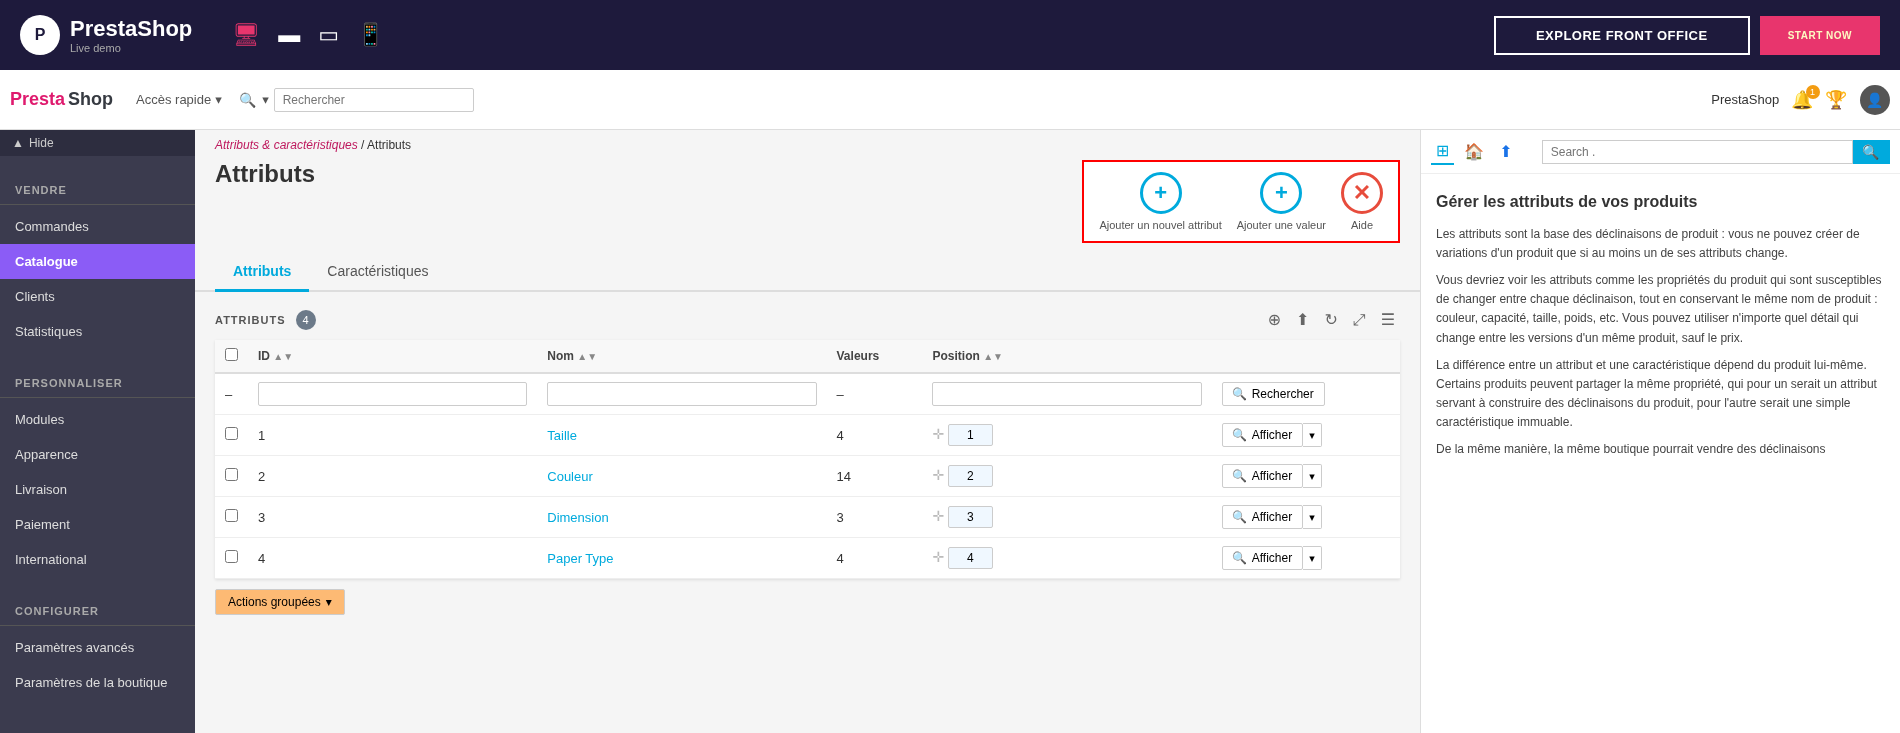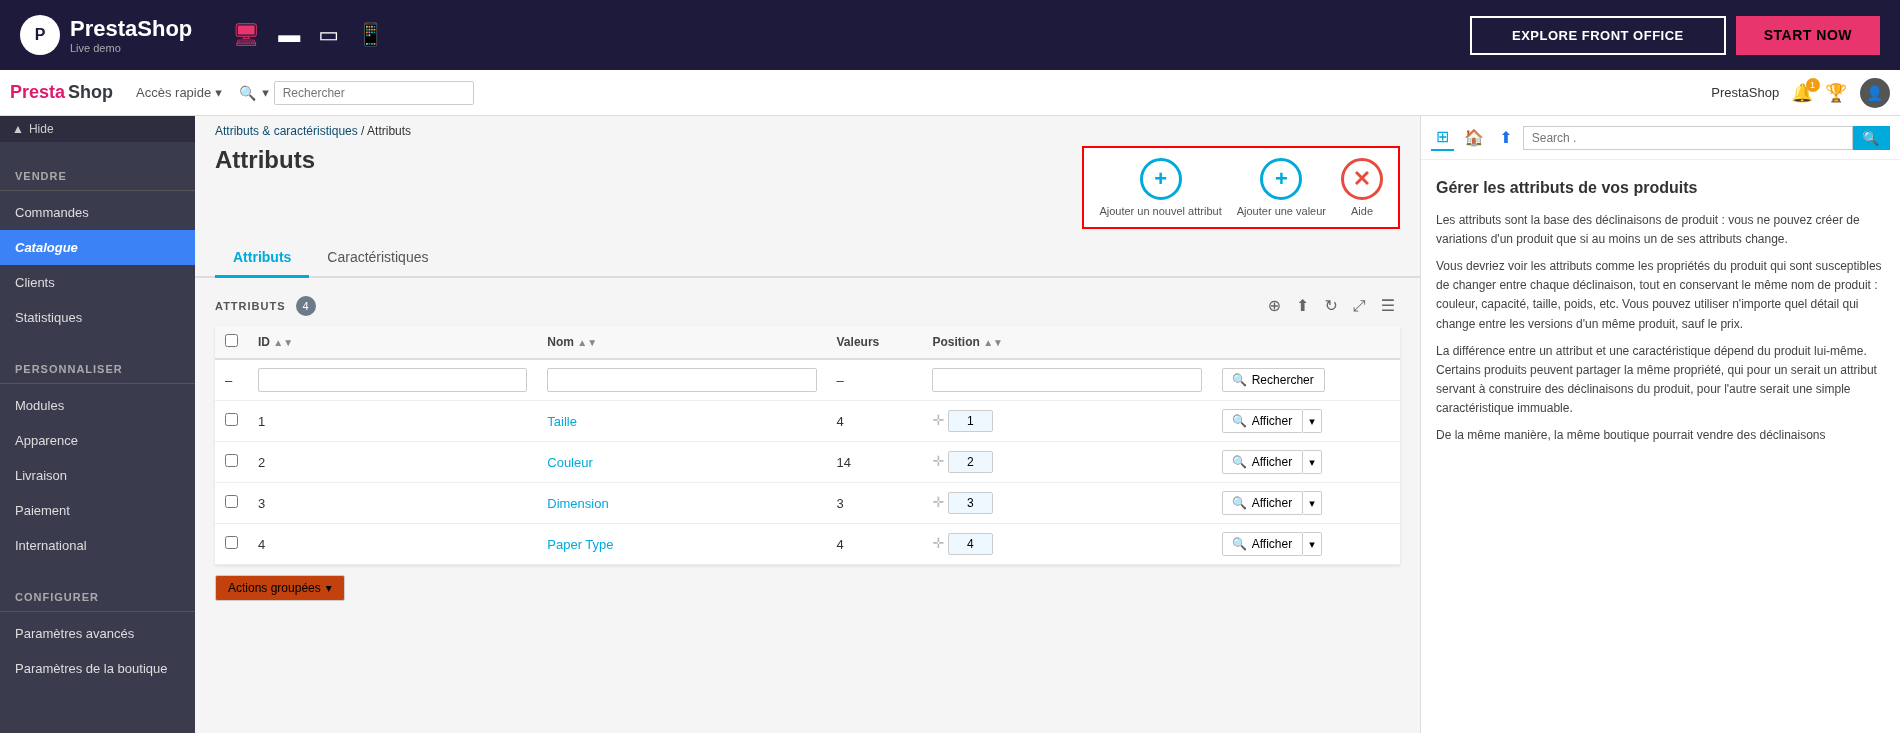--- a/index.html
+++ b/index.html
@@ -32,29 +32,29 @@
     .device-icons { display: flex; align-items: center; gap: 18px; margin-left: 40px; }
     .device-icon { color: white; font-size: 22px; cursor: pointer; }
     .device-icon.active { color: #e8356d; }
     .banner-btns { margin-left: auto; display: flex; gap: 10px; }
     .btn-explore {
       border: 2px solid white; color: white; background: transparent;
       padding: 10px 40px; font-size: 13px; font-weight: bold; cursor: pointer;
       letter-spacing: 0.5px;
     }
     .btn-start {
-      background: #e8356d; color: #000000; border: none;
-      padding: 10px 28px; font-size: 14px; font-weight: bold; cursor: pointer;
+      background: #e8356d; color: #fef9c3; border: none;
+      padding: 10px 28px; font-size: 10px; font-weight: bold; cursor: pointer;
       letter-spacing: 0.5px;
     }
 
     
     .admin-bar {
       background: #fff;
-      height: 46px;
+      height: 60px;
       display: flex;
       align-items: center;
       padding: 16px 10px;
       border-bottom: 1px solid #ddd;
       position: relative;
       z-index: 10;
     }
     .admin-logo {
       font-size: 18px; font-weight: bold; color: #df1a6e; margin-right: 15px;
       display: flex; align-items: center; gap: 3px;
@@ -120,36 +120,36 @@
       padding: 28px 15px 4px;
       letter-spacing: 1px;
     }
     .sidebar-divider {
       border: none; border-top: 1px solid #555; margin: 4px 0;
     }
     .sidebar-item {
       padding: 10px 15px;
       cursor: pointer; color: #ddd; font-size: 13px;
     }
-    .sidebar-item.active { background: #3b82f6; color: white; font-weight: bold; font-style: italic; }
+    .sidebar-item.active { background: #8b5cf6; color: white; font-weight: bold; }
 
     
     .content-area {
       flex: 1;
       overflow-y: auto;
       background: #f5f5f5;
     }
 
     
     .breadcrumb-bar {
       background: #f5f5f5;
       padding: 8px 20px 2px;
       font-size: 12px; color: #888;
     }
-    .breadcrumb-bar a { color: #0c4a6e; text-decoration: none; }
+    .breadcrumb-bar a { color: #be185d; text-decoration: none; font-style: italic; }
     .breadcrumb-bar span { color: #333; }
 
     
     .page-header {
       padding: 6px 20px 10px;
       display: flex; align-items: flex-start; justify-content: space-between;
     }
     .page-title-main { font-size: 24px; font-weight: bold; color: #333; }
 
     
@@ -257,21 +257,21 @@
       padding: 4px 10px; cursor: pointer; font-size: 12px;
       display: flex; align-items: center; gap: 4px; border-radius: 2px;
     }
     .btn-afficher-caret {
       background: white; border: 1px solid #ccc; border-left: none;
       padding: 4px 6px; cursor: pointer; font-size: 11px; border-radius: 0 2px 2px 0;
     }
     .btn-afficher-group { display: flex; }
     .actions-groupees {
       margin-top: 10px;
-      background: #c2410c; border: 1px solid #ccc;
+      background: #fdba74; border: 1px solid #ccc;
       padding: 5px 12px; cursor: pointer;
       font-size: 12px; border-radius: 2px;
       display: inline-flex; align-items: center; gap: 5px;
     }
 
     
     .right-panel {
       width: 480px;
       background: white;
       border-left: 1px solid #ddd;
@@ -282,21 +282,21 @@
     }
     .right-panel-toolbar {
       display: flex; align-items: center; gap: 5px;
       padding: 8px 10px; border-bottom: 1px solid #eee;
     }
     .rp-icon-btn {
       background: none; border: none; cursor: pointer;
       font-size: 16px; padding: 3px 5px;
     }
     .rp-search-bar {
-      margin-left: 0; display: flex; flex: 1;
+      margin-left: 19px; display: flex; flex: 1;
     }
     .rp-search-input {
       flex: 1; border: 1px solid #ccc;
       padding: 4px 8px; font-size: 12px;
     }
     .rp-search-btn {
       background: #00aadd; color: white; border: none;
       padding: 4px 10px; cursor: pointer; font-size: 14px;
     }
     .right-panel-content {

